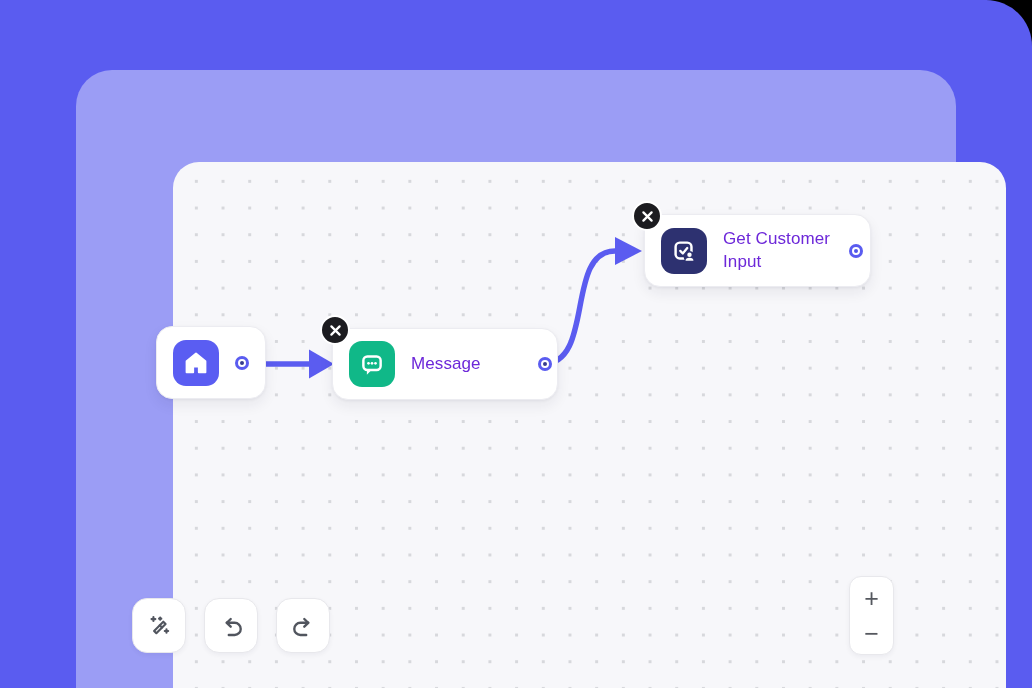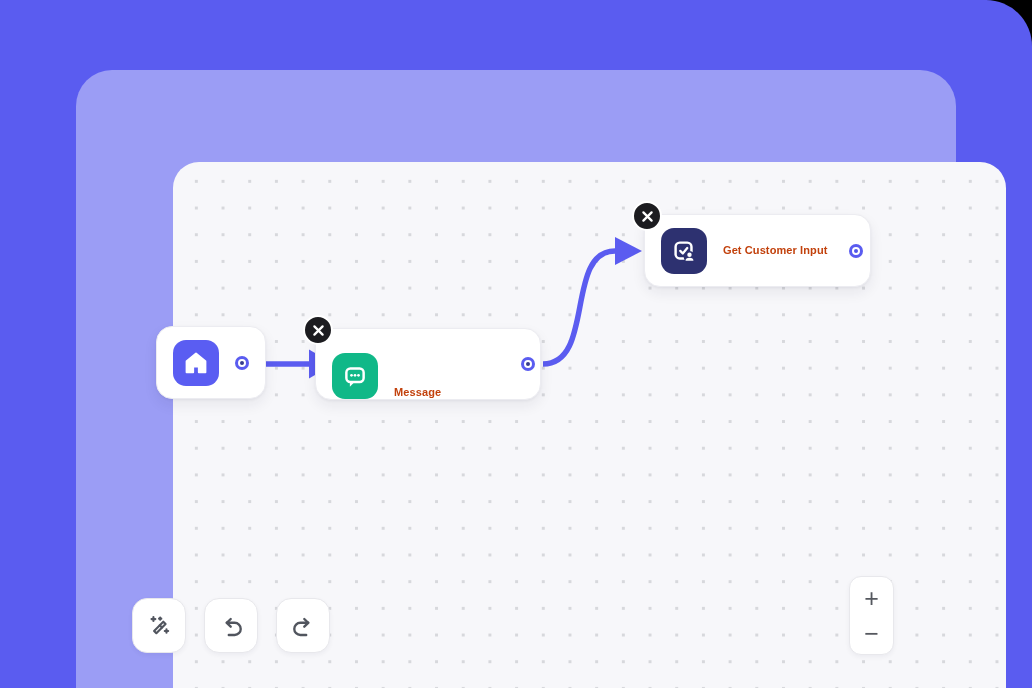--- a/index.html
+++ b/index.html
@@ -21,34 +21,34 @@
   }
 
   .edges { position:absolute; left:0; top:0; width:1032px; height:688px; pointer-events:none; }
 
   .node {
     position:absolute; background:#ffffff; border:1px solid #ececf1; border-radius:16px;
     box-shadow:0 6px 14px rgba(25,27,60,.07), 0 1px 3px rgba(25,27,60,.05);
     display:flex; align-items:center; padding-left:16px;
   }
   .node-start { left:156px; top:326px; width:110px; height:73px; }
-  .node-message { left:315px; top:328px; width:226px; height:72px;align-items:flex-end; }
+  .node-message { left:332px; top:328px; width:226px; height:72px; }
   .node-input { left:644px; top:214px; width:227px; height:73px; }
 
   .icon-tile {
     width:46px; height:46px; border-radius:13px; flex:none;
     display:flex; align-items:center; justify-content:center;
   }
   .tile-home { background:#5a5df2; }
   .tile-message { background:#10b888; }
   .tile-input { background:#2d3170; }
 
   .node-label {
-    margin-left:16px; font-size:11px; line-height:1.3; font-weight:700;
-    color:#c2410c; letter-spacing:.1px;
+    margin-left:16px; font-size:17px; line-height:1.3; font-weight:400;
+    color:#6d28d9; letter-spacing:.1px;
   }
   .label-wrap { max-width:132px; }
 
   .close-btn {
     position:absolute; left:-13px; top:-14px; width:30px; height:30px;
     background:#1c1c20; border:2px solid #ffffff; border-radius:50%;
     display:flex; align-items:center; justify-content:center; cursor:pointer;
   }
 
   .handle {

